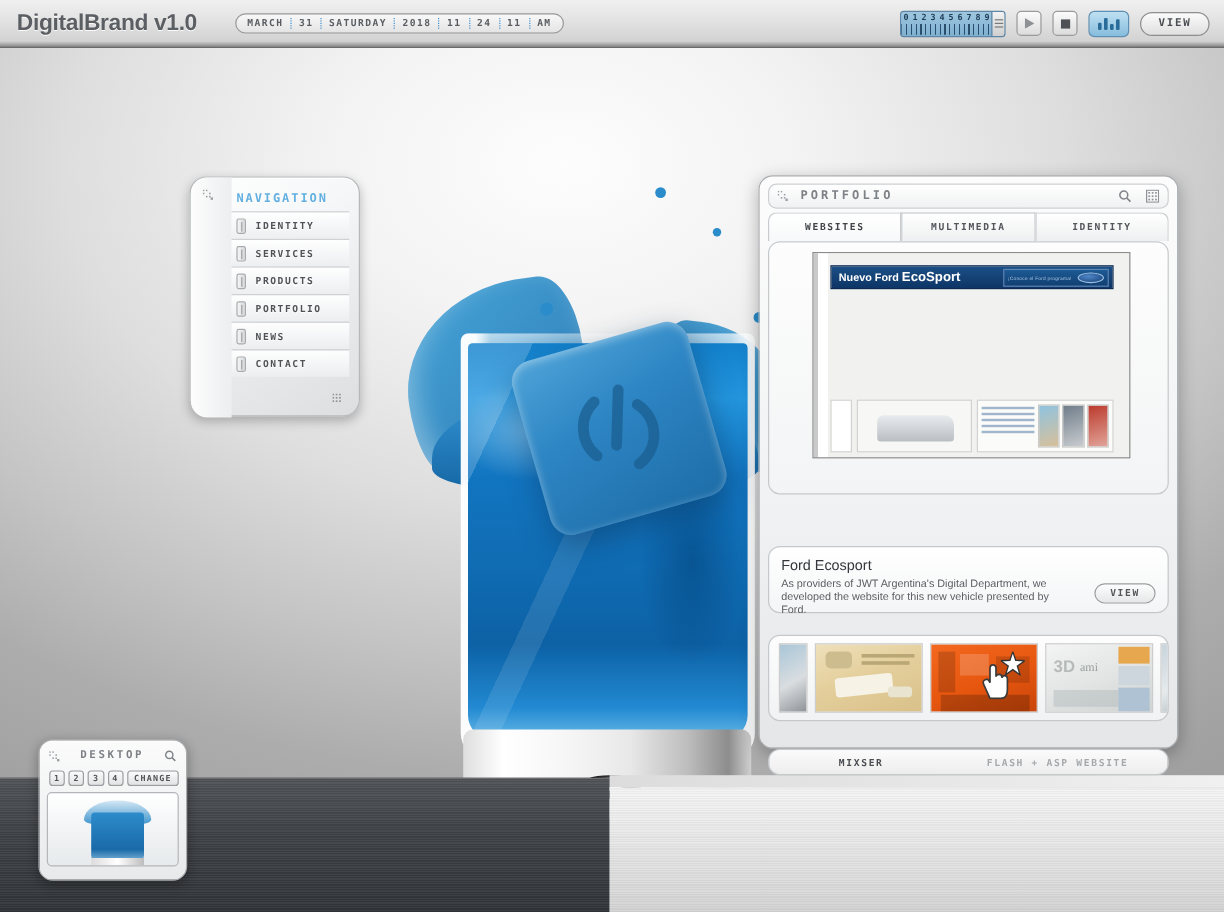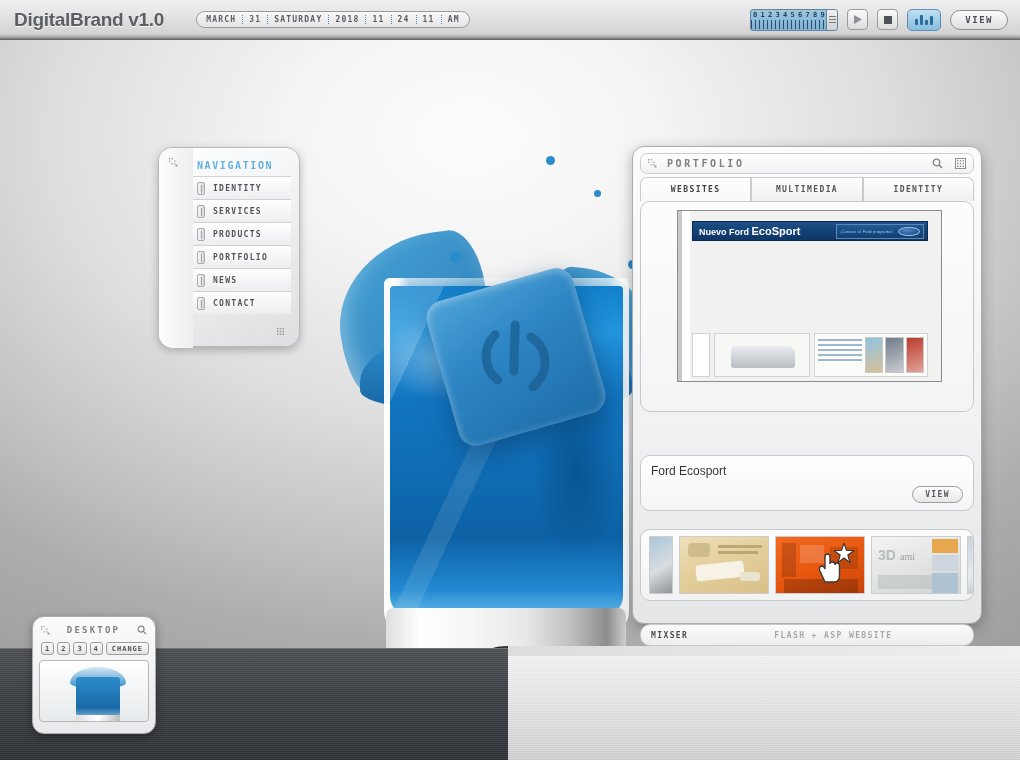--- a/index.html
+++ b/index.html
@@ -384,21 +384,21 @@
   .t-full { flex: 0 0 90px; }
   #pf-status {
     position:absolute; left:0; bottom: 0; right:0; height: 22px;
     border-radius: 10px; border:1px solid #c6c9cc;
     background: linear-gradient(180deg,#fbfbfb,#ededee);
     display:flex; align-items:center; padding: 0 10px;
   }
   .st-left, .st-mid {
     font-family:"DejaVu Sans Mono", monospace; font-size:8px; font-weight:bold; letter-spacing:1.4px;
   }
-  .st-left { color:#4a4e52; }
+  .st-left { color:#4a4e52;margin-left:48px; }
   .st-mid { color:#a6a9ac; margin-left: 86px; }
 
   
   #dw {
     position:absolute; left: 32px; top: 616px; width: 124px; height: 118px;
     border-radius: 12px; border:1px solid #a9acaf;
     background: linear-gradient(180deg,#fbfbfb,#e7e9ea);
     box-shadow: 0 3px 10px rgba(0,0,0,.3), inset 0 1px 0 #fff;
     padding: 6px;
   }
@@ -680,20 +680,21 @@
 
           <div id="shot-refl">
             
           </div>
 
         </div>
       </div>
 
       <div id="pf-desc">
         <h3>Ford Ecosport</h3>
+        <p>As providers of JWT Argentina's Digital Department, we developed the website for this new vehicle presented by Ford.</p>
         <div id="viewbtn">VIEW</div>
       </div>
 
       <div id="pf-thumbs">
         <div class="thumb t-partial" style="background:linear-gradient(150deg,#a9c6d8,#d9dde0 55%,#8f9498)"></div>
 
         <div class="thumb t-full" style="background:linear-gradient(160deg,#efe0bb 0%,#e4cf9c 45%,#d9c089 100%)">
           <div style="position:absolute;left:8px;top:6px;width:22px;height:14px;background:#cdbd8e;border-radius:4px"></div>
           <div style="position:absolute;left:38px;top:8px;width:44px;height:3px;background:#b9a776"></div>
           <div style="position:absolute;left:38px;top:14px;width:40px;height:3px;background:#b9a776"></div>

